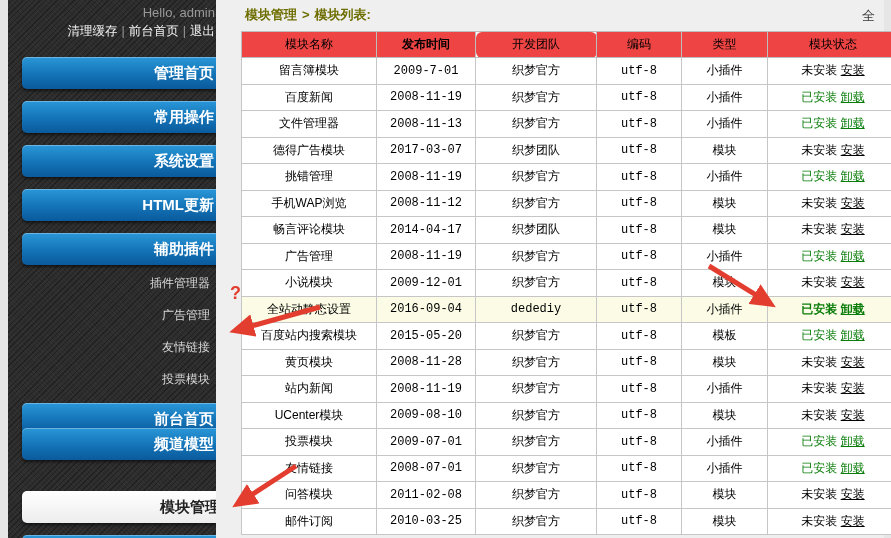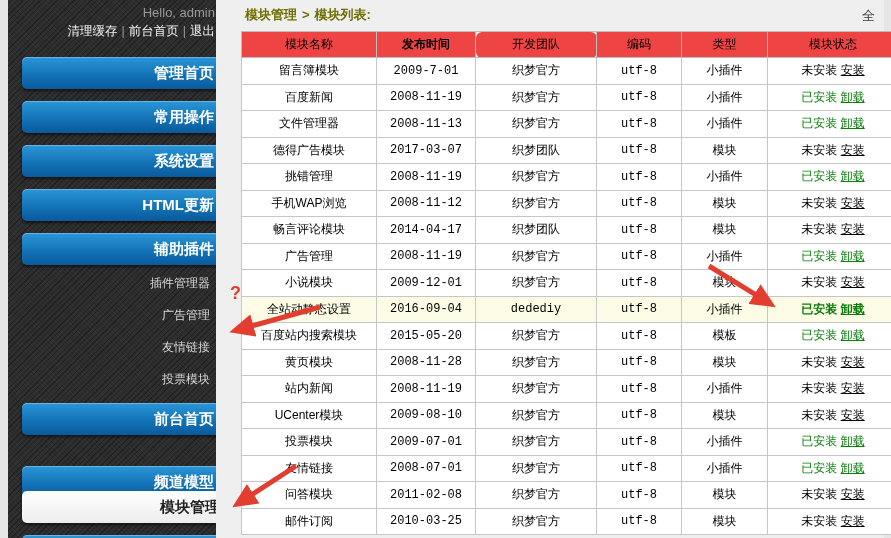--- a/index.html
+++ b/index.html
@@ -64,21 +64,21 @@
         <div class="menu-item btn" style="top: 57px;">管理首页</div>
         <div class="menu-item btn" style="top: 101px;">常用操作</div>
         <div class="menu-item btn" style="top: 145px;">系统设置</div>
         <div class="menu-item btn" style="top: 189px;">HTML更新</div>
         <div class="menu-item btn" style="top: 233px;">辅助插件</div>
         <div class="menu-item sub" style="top: 267px;">插件管理器</div>
         <div class="menu-item sub" style="top: 299px;">广告管理</div>
         <div class="menu-item sub" style="top: 331px;">友情链接</div>
         <div class="menu-item sub" style="top: 363px;">投票模块</div>
         <div class="menu-item btn" style="top: 403px;">前台首页</div>
-        <div class="menu-item btn" style="top: 466px; padding-left: 19px;">频道模型</div>
+        <div class="menu-item btn" style="top: 428px; padding-left: 19px;">频道模型</div>
         <div class="menu-item active" style="top: 491px;">模块管理</div>
         <div class="menu-item btn" style="top: 535px;"></div>
       </nav>
   </aside>
 
   <main class="content">
     <div class="breadcrumb">
       <span>模块管理</span><span class="sep">&gt;</span><span>模块列表:</span>
     </div>
     <div class="partial-right">全</div>

